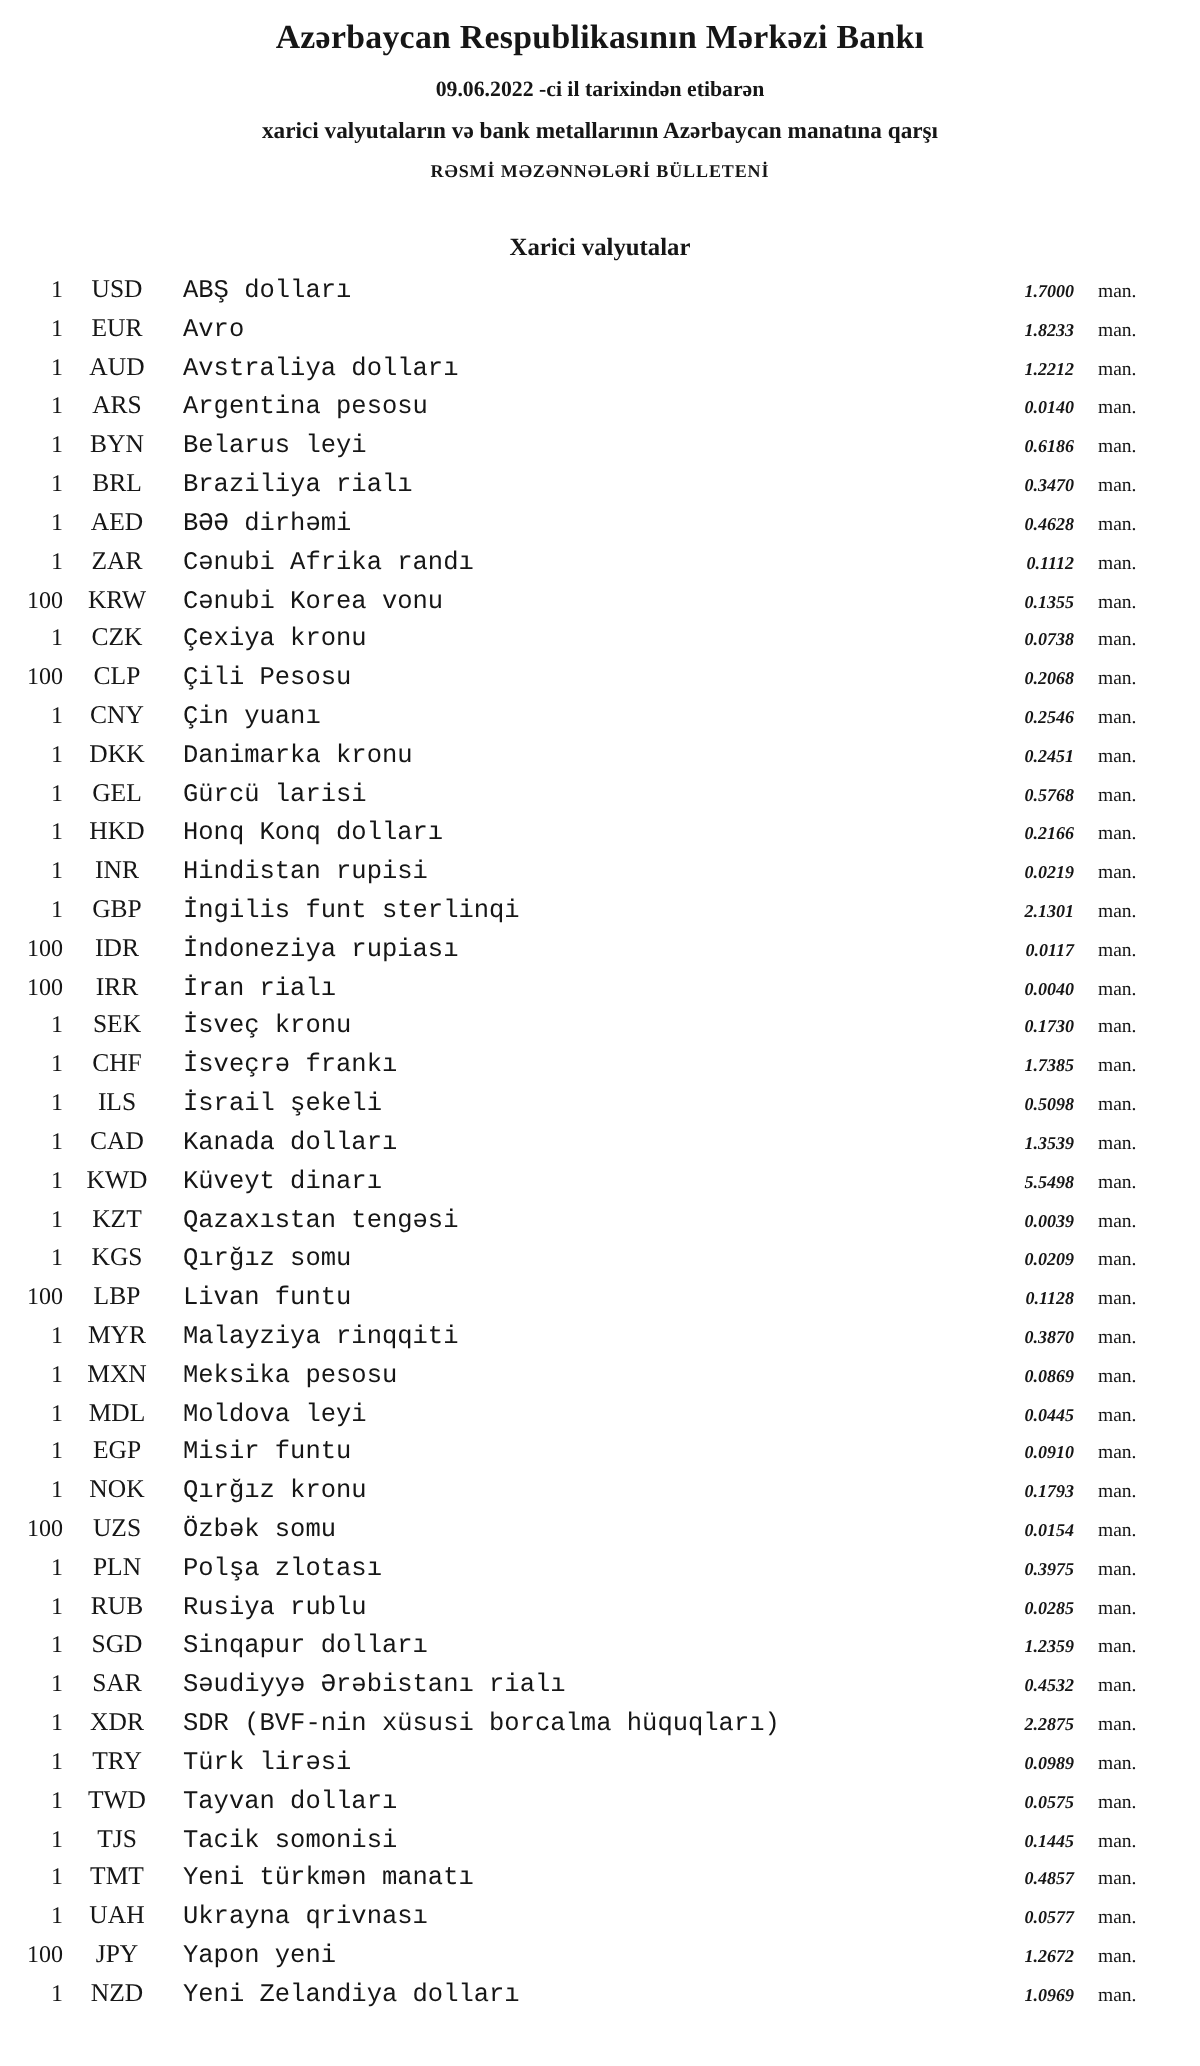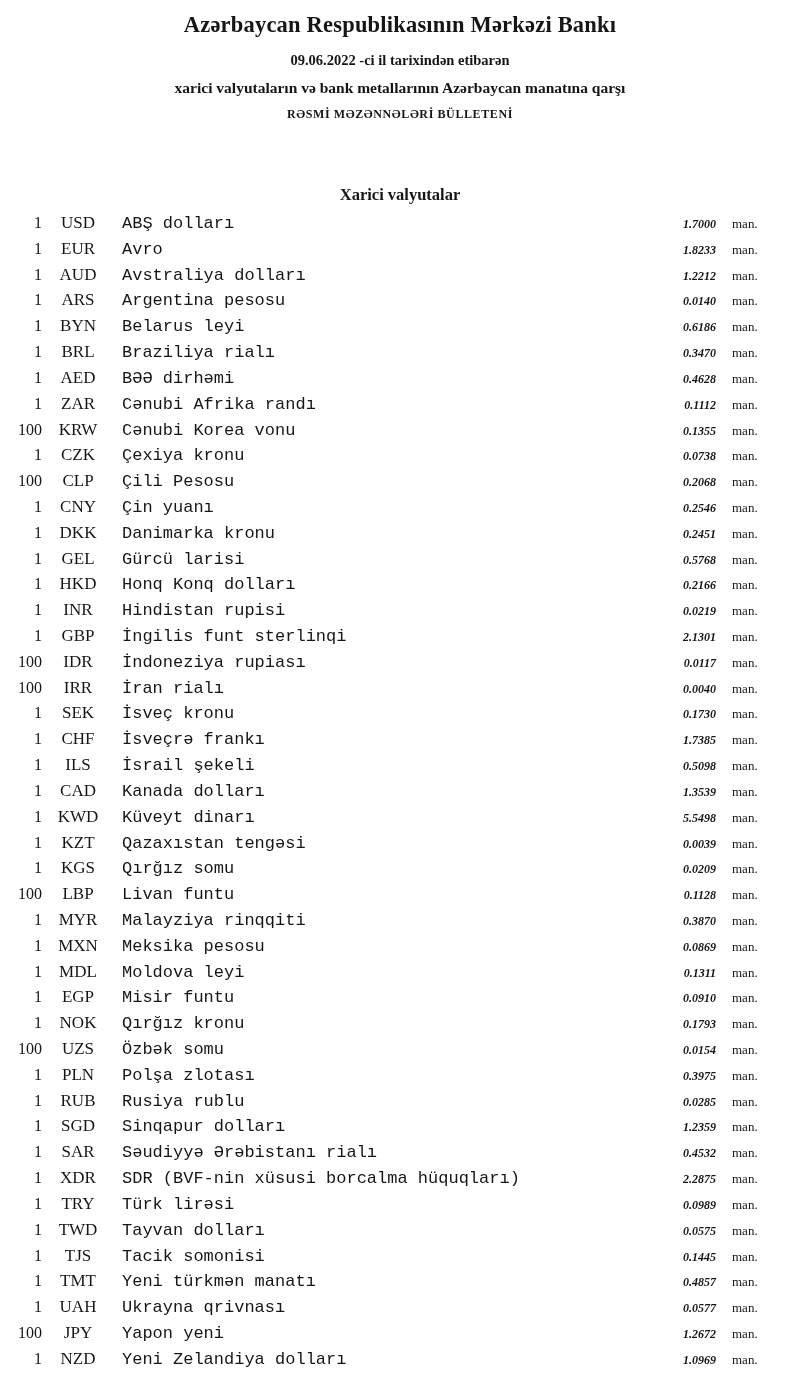--- a/index.html
+++ b/index.html
@@ -17,21 +17,21 @@
   .title {
     font-size: 22.5px;
     font-weight: 700;
     margin: 0 0 9px 0;
     letter-spacing: 0.2px;
   }
   .subline { font-weight: 700; font-size: 14.5px; line-height: 27px; }
   .subline.scope { font-size: 15.5px; }
   .subline.bulletin { font-size: 12px; letter-spacing: 0.6px; }
   .section-title {
-    margin-top: 56px;
+    margin-top: 26px;
     text-align: center;
     font-weight: 700;
     font-size: 16.5px;
     line-height: 22px;
   }
   .rate-table { margin-top: 7px; padding: 0 28px 0 6px; }
   .rate-row {
     display: grid;
     grid-template-columns: 36px 72px 1fr 104px 56px;
     align-items: baseline;
@@ -258,21 +258,21 @@
         <span class="qty">1</span>
         <span class="code">MXN</span>
         <span class="name">Meksika pesosu</span>
         <span class="rate">0.0869</span>
         <span class="unit">man.</span>
       </div>
       <div class="rate-row">
         <span class="qty">1</span>
         <span class="code">MDL</span>
         <span class="name">Moldova leyi</span>
-        <span class="rate">0.1311</span>
+        <span class="rate">0.0445</span>
         <span class="unit">man.</span>
       </div>
       <div class="rate-row">
         <span class="qty">1</span>
         <span class="code">EGP</span>
         <span class="name">Misir funtu</span>
         <span class="rate">0.0910</span>
         <span class="unit">man.</span>
       </div>
       <div class="rate-row">

